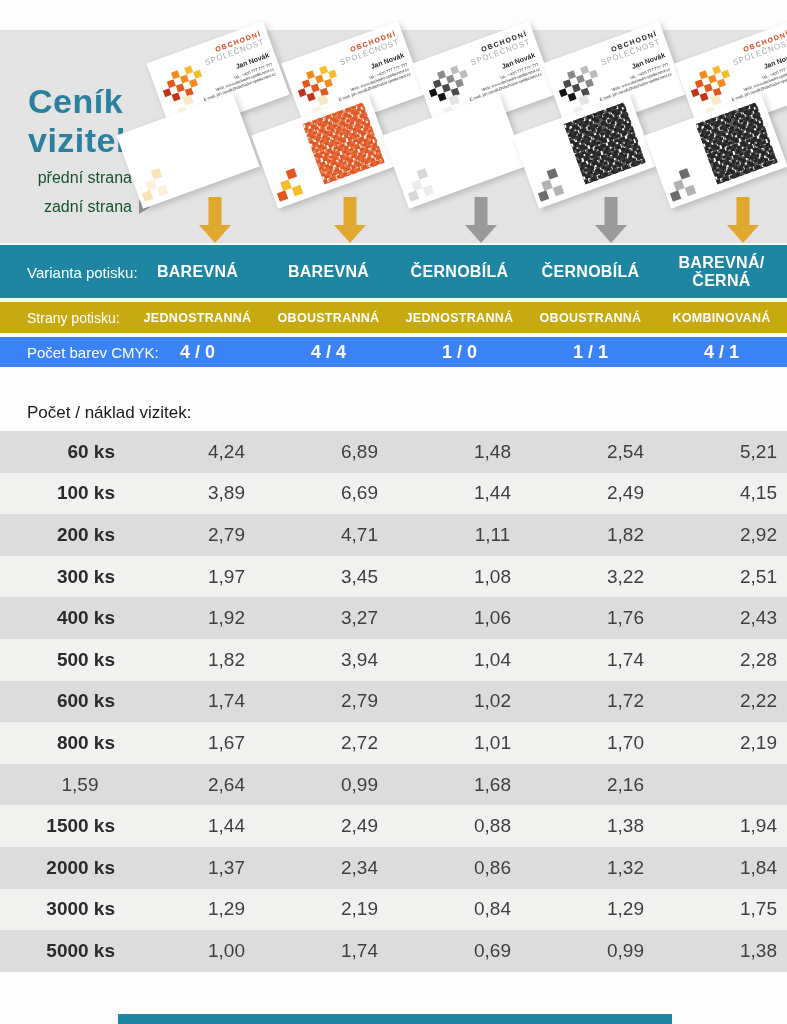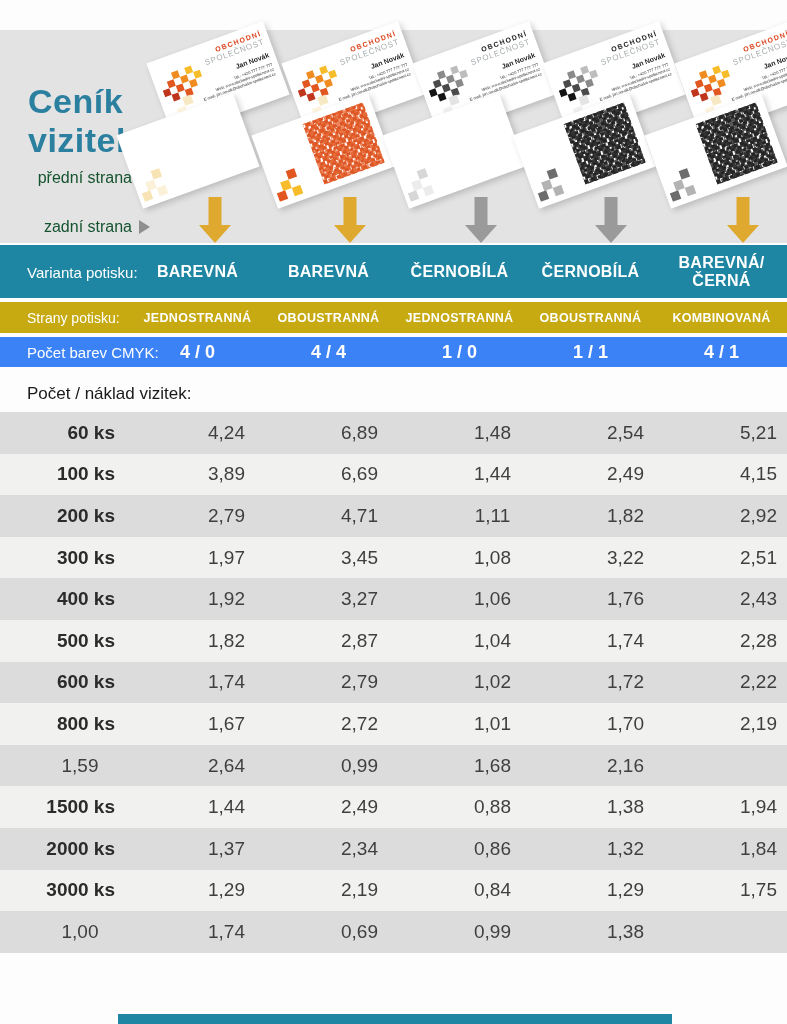--- a/index.html
+++ b/index.html
@@ -6,21 +6,21 @@
   html,body { background:#ffffff; }
   body { font-family:"Liberation Sans", sans-serif; }
   #page { position:relative; width:787px; height:1024px; background:#fdfdfd; overflow:hidden; margin:0 auto; }
 
   
   .hero { position:absolute; top:30px; left:0; width:787px; height:213px; background:#e3e3e4; }
   .hero-title { position:absolute; left:28px; top:52px; font-size:34px; line-height:39px; font-weight:bold; color:#2b80a0; letter-spacing:0.5px; }
   .side-label { position:absolute; left:0; width:150px; display:flex; align-items:center; justify-content:flex-end; gap:7px; color:#14532d; font-size:16px; }
   .side-label .tri { width:0; height:0; border-left:11px solid #8f8f8f; border-top:7px solid transparent; border-bottom:7px solid transparent; }
   .side-label.front { top:139px; }
-  .side-label.back  { top:188px; }
+  .side-label.back  { top:168px; }
 
   
   .cards { position:absolute; top:0; left:0; width:787px; height:213px; }
   .card-pair { position:absolute; top:0; width:150px; height:213px; }
   .card-pair:nth-child(1){ left:140px; z-index:1; }
   .card-pair:nth-child(2){ left:275px; z-index:2; }
   .card-pair:nth-child(3){ left:406px; z-index:3; }
   .card-pair:nth-child(4){ left:536px; z-index:4; }
   .card-pair:nth-child(5){ left:668px; z-index:5; }
   .bcard { position:absolute; width:124px; height:78px; background:#ffffff; transform:rotate(-20deg); box-shadow:2px 3px 6px rgba(0,0,0,0.18); }
@@ -70,21 +70,21 @@
   .bar-sides   .bar-label { font-size:14px; }
   .bar-cmyk    .bar-label { font-size:15px; }
   .bar-values { position:absolute; left:132px; right:0; top:0; bottom:0; display:grid; grid-template-columns:repeat(5,1fr); align-items:center; text-align:center; }
   .bar-value { white-space:pre-line; font-weight:bold; }
   .bar-variant .bar-value { font-size:16px; line-height:18px; letter-spacing:0.3px; }
   .bar-sides   .bar-value { font-size:12.5px; letter-spacing:0.3px; }
   .bar-cmyk    .bar-value { font-size:18px; }
 
   
   .table-section { position:absolute; top:384px; left:0; width:787px; }
-  .table-caption { margin-left:27px; font-size:17px; color:#1a1a1a; height:28px; }
+  .table-caption { margin-left:27px; font-size:17px; color:#1a1a1a; height:28px;margin-top:19px; }
   .price-row { width:825px; height:41.6px; display:grid; grid-template-columns:160px repeat(5,133px); align-items:center; }
   .price-row:nth-child(odd)  { background:#dcdcdc; }
   .price-row:nth-child(even) { background:#f1f1ef; }
   .qty { text-align:right; padding-right:45px; font-size:19px; font-weight:bold; color:#2b2b2b; }
   .price { text-align:center; font-size:19px; color:#3f3f3f; }
 
   .footer-strip { position:absolute; bottom:0; left:118px; width:554px; height:10px; background:#1e86a3; }
 </style>
 </head>
 <body>
@@ -437,21 +437,21 @@
       <div class="price">1,92</div>
       <div class="price">3,27</div>
       <div class="price">1,06</div>
       <div class="price">1,76</div>
       <div class="price">2,43</div>
     </div>
 
     <div class="price-row">
       <div class="qty">500 ks</div>
       <div class="price">1,82</div>
-      <div class="price">2,87</div>
+      <div class="price">3,94</div>
       <div class="price">1,04</div>
       <div class="price">1,74</div>
       <div class="price">2,28</div>
     </div>
 
     <div class="price-row">
       <div class="qty">600 ks</div>
       <div class="price">1,74</div>
       <div class="price">2,79</div>
       <div class="price">1,02</div>
@@ -497,20 +497,21 @@
     <div class="price-row">
       <div class="qty">3000 ks</div>
       <div class="price">1,29</div>
       <div class="price">2,19</div>
       <div class="price">0,84</div>
       <div class="price">1,29</div>
       <div class="price">1,75</div>
     </div>
 
     <div class="price-row">
+      <div class="qty">5000 ks</div>
       <div class="price">1,00</div>
       <div class="price">1,74</div>
       <div class="price">0,69</div>
       <div class="price">0,99</div>
       <div class="price">1,38</div>
     </div>
   </div>
   </div>
 
   <div class="footer-strip"></div>

